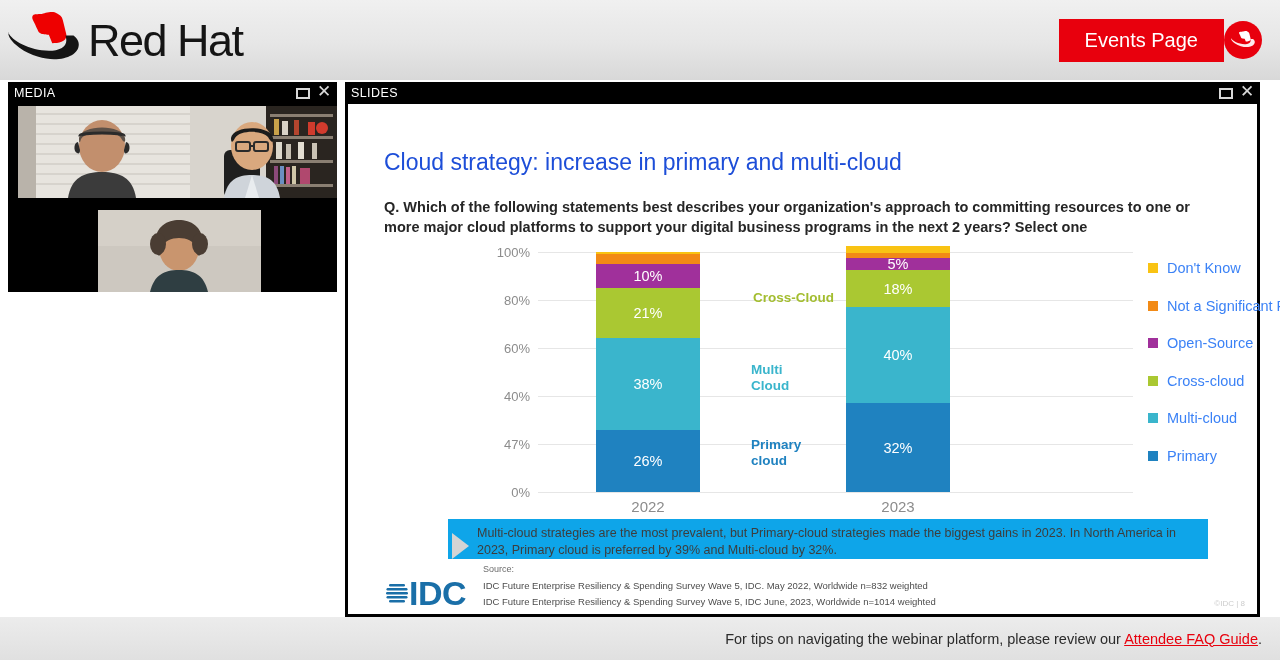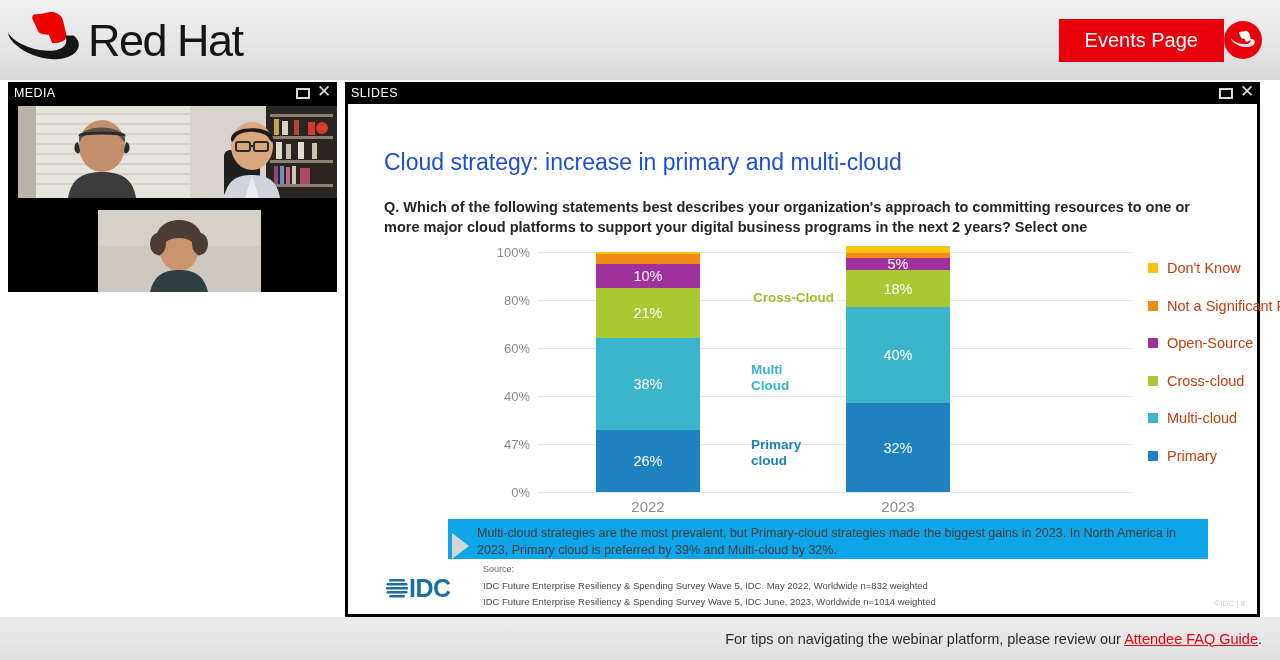--- a/index.html
+++ b/index.html
@@ -82,40 +82,40 @@
   .seg { position: relative; width: 100%; display: flex; align-items: center; justify-content: center; }
   .seg span { color: #ffffff; font-size: 14.5px; }
   .xlab { position: absolute; top: 246px; font-size: 15px; color: #8c8c8c; width: 104px; text-align: center; }
 
   .ann { position: absolute; font-size: 13.5px; font-weight: bold; line-height: 1.2; }
 
   
   .legend { position: absolute; left: 700px; top: 8px; width: 200px; }
   .leg-row { display: flex; align-items: center; margin-bottom: 21.5px; }
   .leg-sw { width: 10px; height: 10px; margin-right: 9px; flex: 0 0 auto; }
-  .leg-lbl { font-size: 14.5px; color: #c2410c; white-space: nowrap; }
+  .leg-lbl { font-size: 14.5px; color: #3b82f6; white-space: nowrap; }
 
   
   .callout {
     position: absolute; left: 100px; top: 415px; width: 760px; height: 40px;
     background: #0ea5e9; display: flex; align-items: flex-end;
   }
   .callout-arrow {
     width: 0; height: 0; flex: 0 0 auto; margin: 0 8px 0 4px;
     border-top: 13px solid transparent; border-bottom: 13px solid transparent;
     border-left: 17px solid #d4d4d4;
   }
   .callout-txt { font-size: 12.5px; color: #3d3d3d; line-height: 1.38; }
 
   
   .source { position: absolute; left: 135px; top: 460px; width: 700px; }
   .src-label { font-size: 9px; color: #6b6b6b; margin-bottom: 4px; }
   .src-line  { font-size: 9.5px; color: #4d4d4d; line-height: 1.65; white-space: nowrap; }
   .idc-logo { position: absolute; left: 38px; top: 470px; display: flex; align-items: center; }
-  .idc-word { font-size: 25px; font-weight: bold; color: #1a6fa8; letter-spacing: -0.5px; margin-left: 1px; text-align: right; }
+  .idc-word { font-size: 34px; font-weight: bold; color: #1a6fa8; letter-spacing: -0.5px; margin-left: 1px; text-align: right; }
   .copyright { position: absolute; right: 12px; bottom: 6px; font-size: 8px; color: #cccccc; }
 
   
   .bottombar {
     position: absolute; left: 0; bottom: 0; width: 1280px; height: 43px;
     background: linear-gradient(180deg, #ececec 0%, #e0e0e0 100%);
     display: flex; align-items: center; justify-content: flex-end;
     padding-right: 18px;
   }
   .bb-txt { font-size: 14.5px; color: #2b2b2b; }

